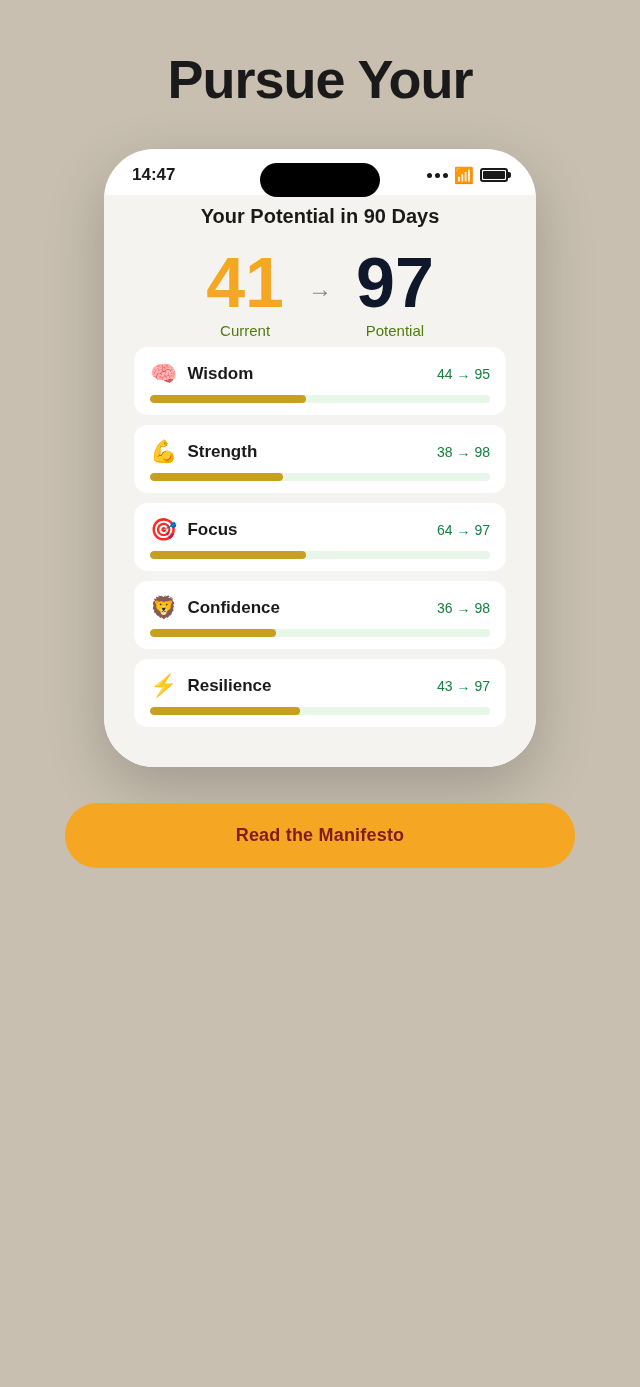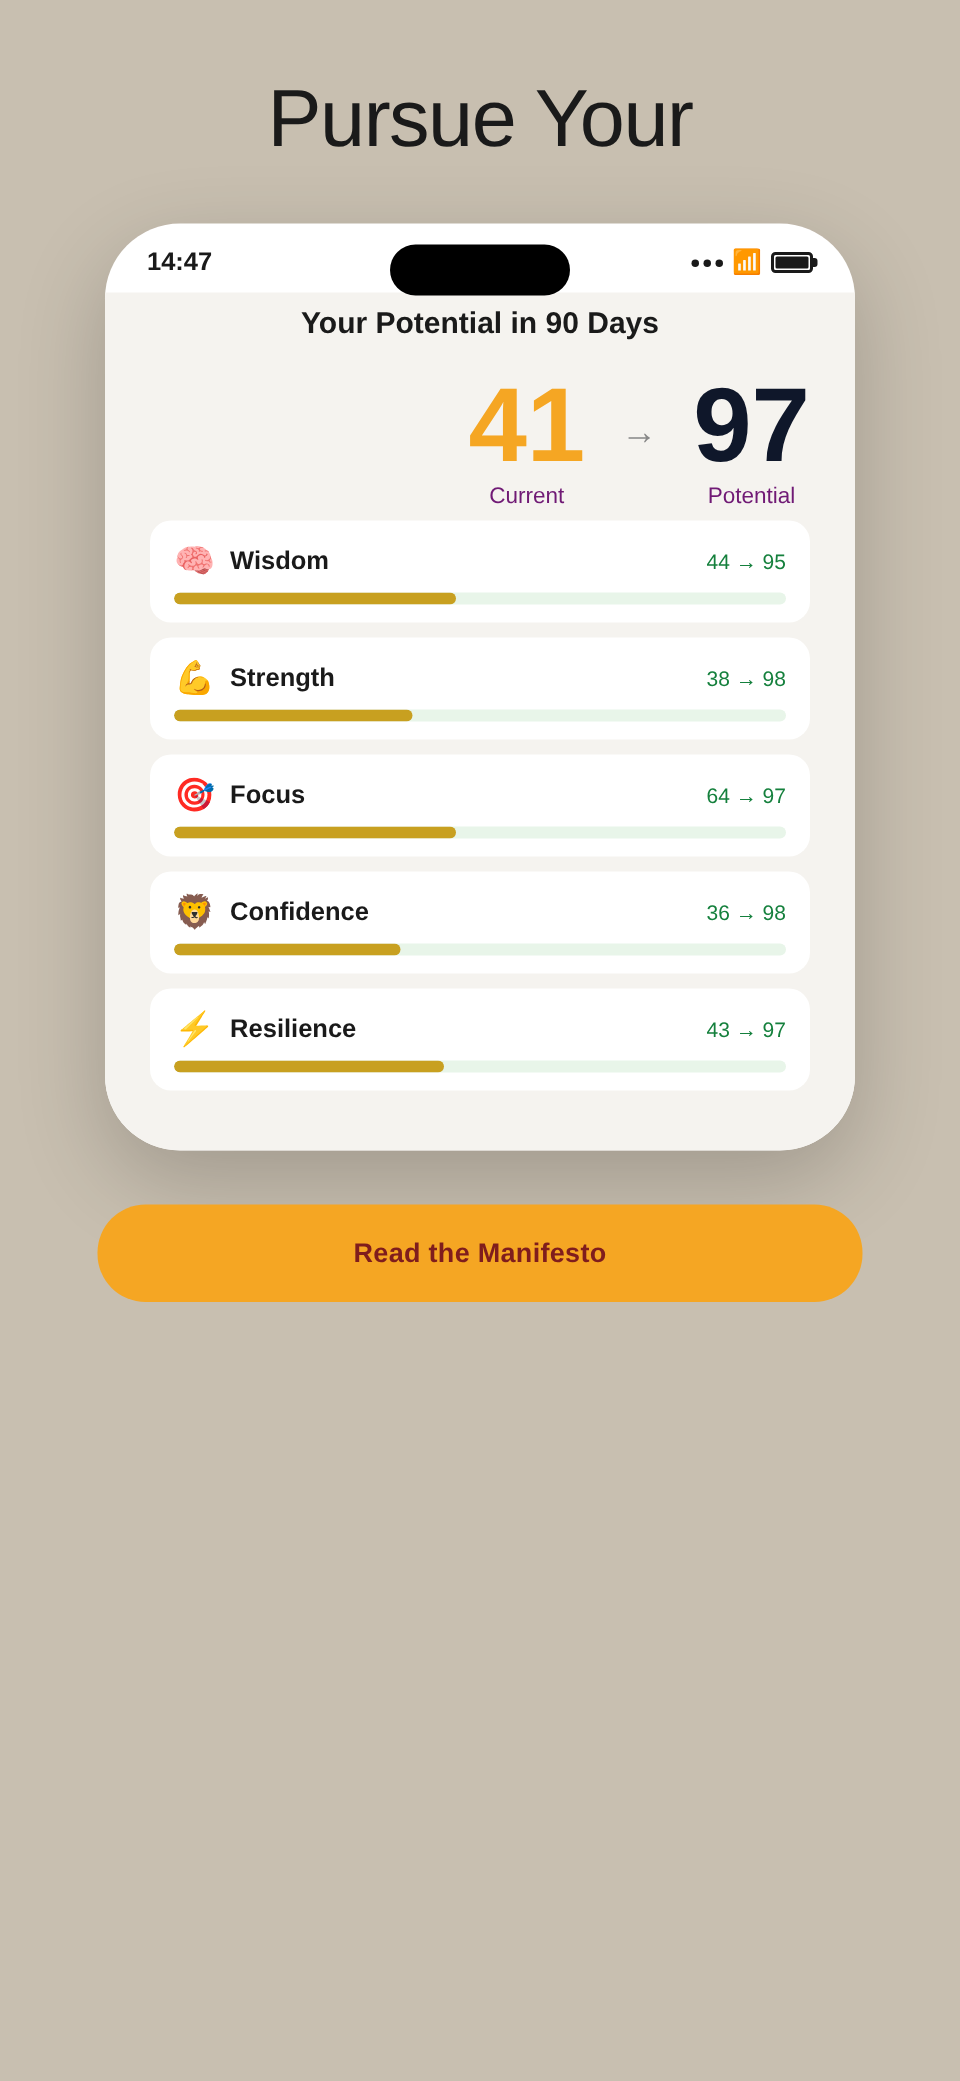--- a/index.html
+++ b/index.html
@@ -25,29 +25,29 @@
       background-color: #c8bfb0;
       display: flex;
       flex-direction: column;
       align-items: center;
       padding: 50px 0 40px 0;
     }
 
     .headline {
       text-align: right;
       font-size: 54px;
-      font-weight: 400;
+      font-weight: 700;
       color: #1a1a1a;
       line-height: 1.1;
       margin-bottom: 40px;
       letter-spacing: -1px;
     }
 
     .phone-frame {
-      width: 500px;
+      width: 432px;
       background: #ffffff;
       border-radius: 50px;
       overflow: hidden;
       box-shadow: 0 20px 60px rgba(0,0,0,0.2);
       padding: 0;
     }
 
     .status-bar {
       display: flex;
       justify-content: space-between;
@@ -135,21 +135,21 @@
     .section-title {
       font-size: 20px;
       font-weight: 700;
       color: #1a1a1a;
       text-align: center;
       margin-bottom: 20px;
     }
 
     .scores-row {
       display: flex;
-      justify-content: flex-end;
+      justify-content: center;
       align-items: center;
       gap: 24px;
       margin-bottom: 8px;
     }
 
     .score-block {
       text-align: center;
     }
 
     .score-number {
@@ -161,21 +161,21 @@
     .score-number.current {
       color: #f5a623;
     }
 
     .score-number.potential {
       color: #0f172a;
     }
 
     .score-label {
       font-size: 15px;
-      color: #701a75;
+      color: #4d7c0f;
       margin-top: 4px;
     }
 
     .arrow-separator {
       font-size: 24px;
       color: #888;
       margin-top: -10px;
     }
 
     .category-breakdown-label {

